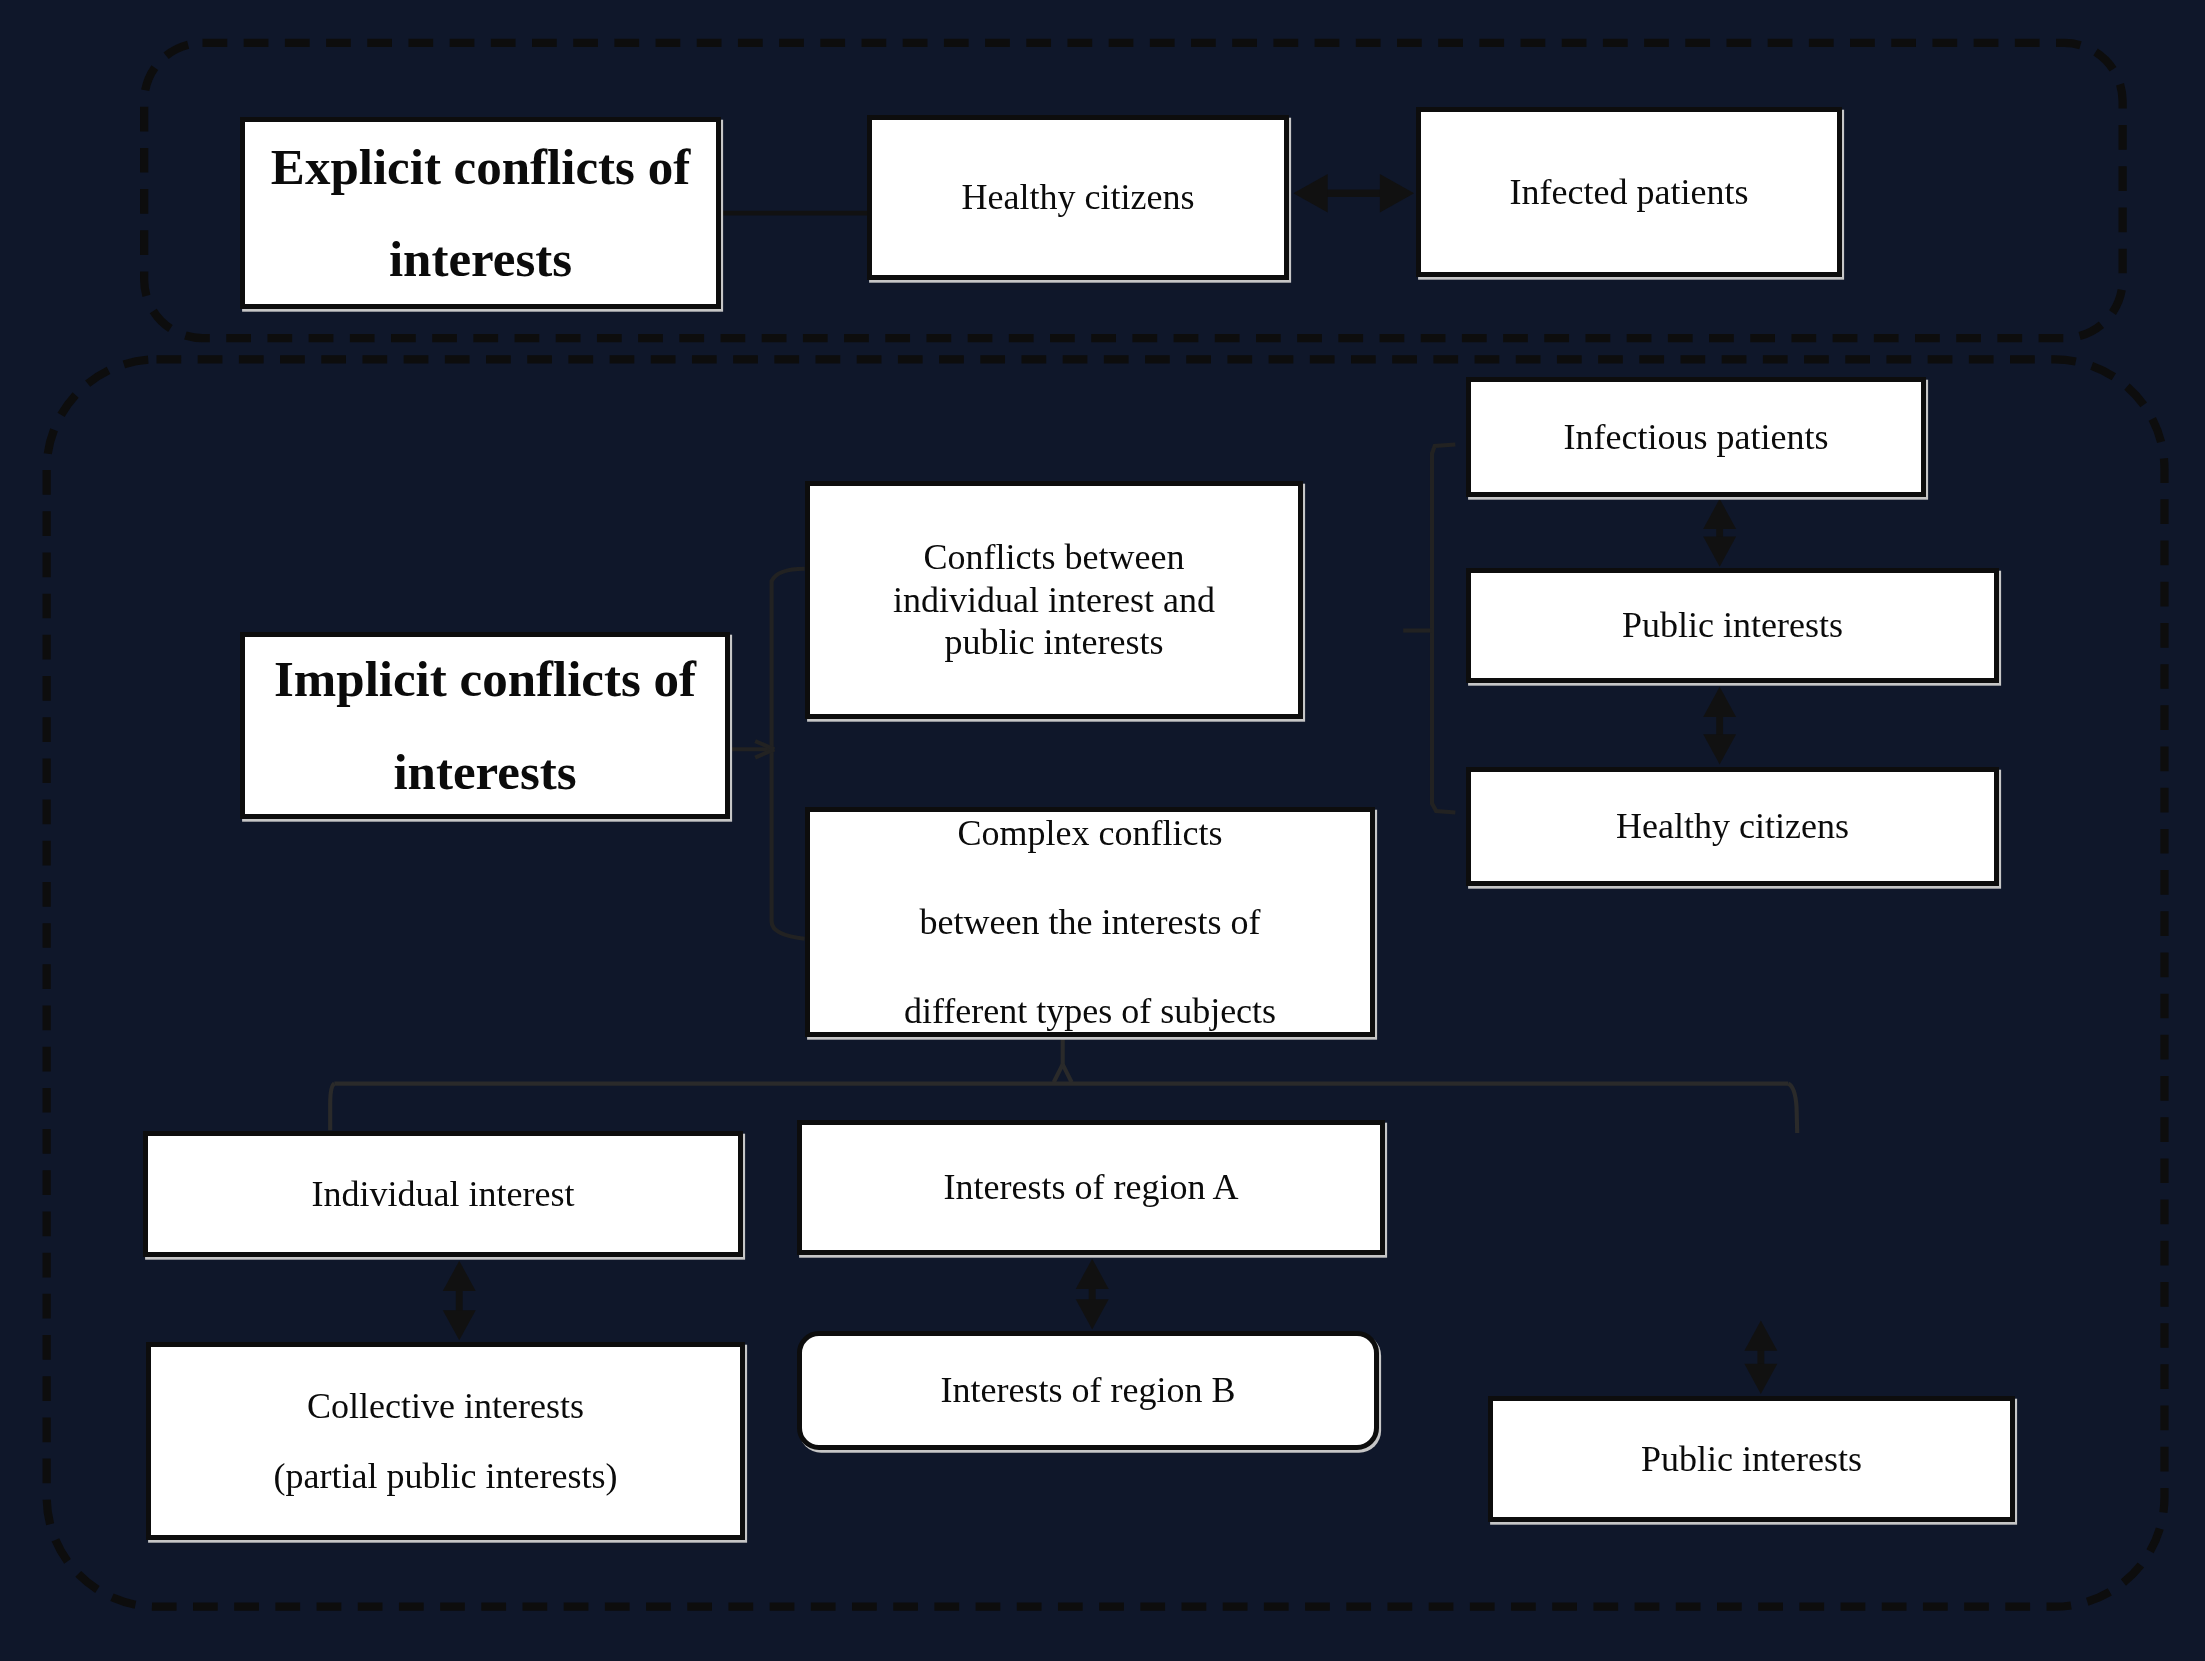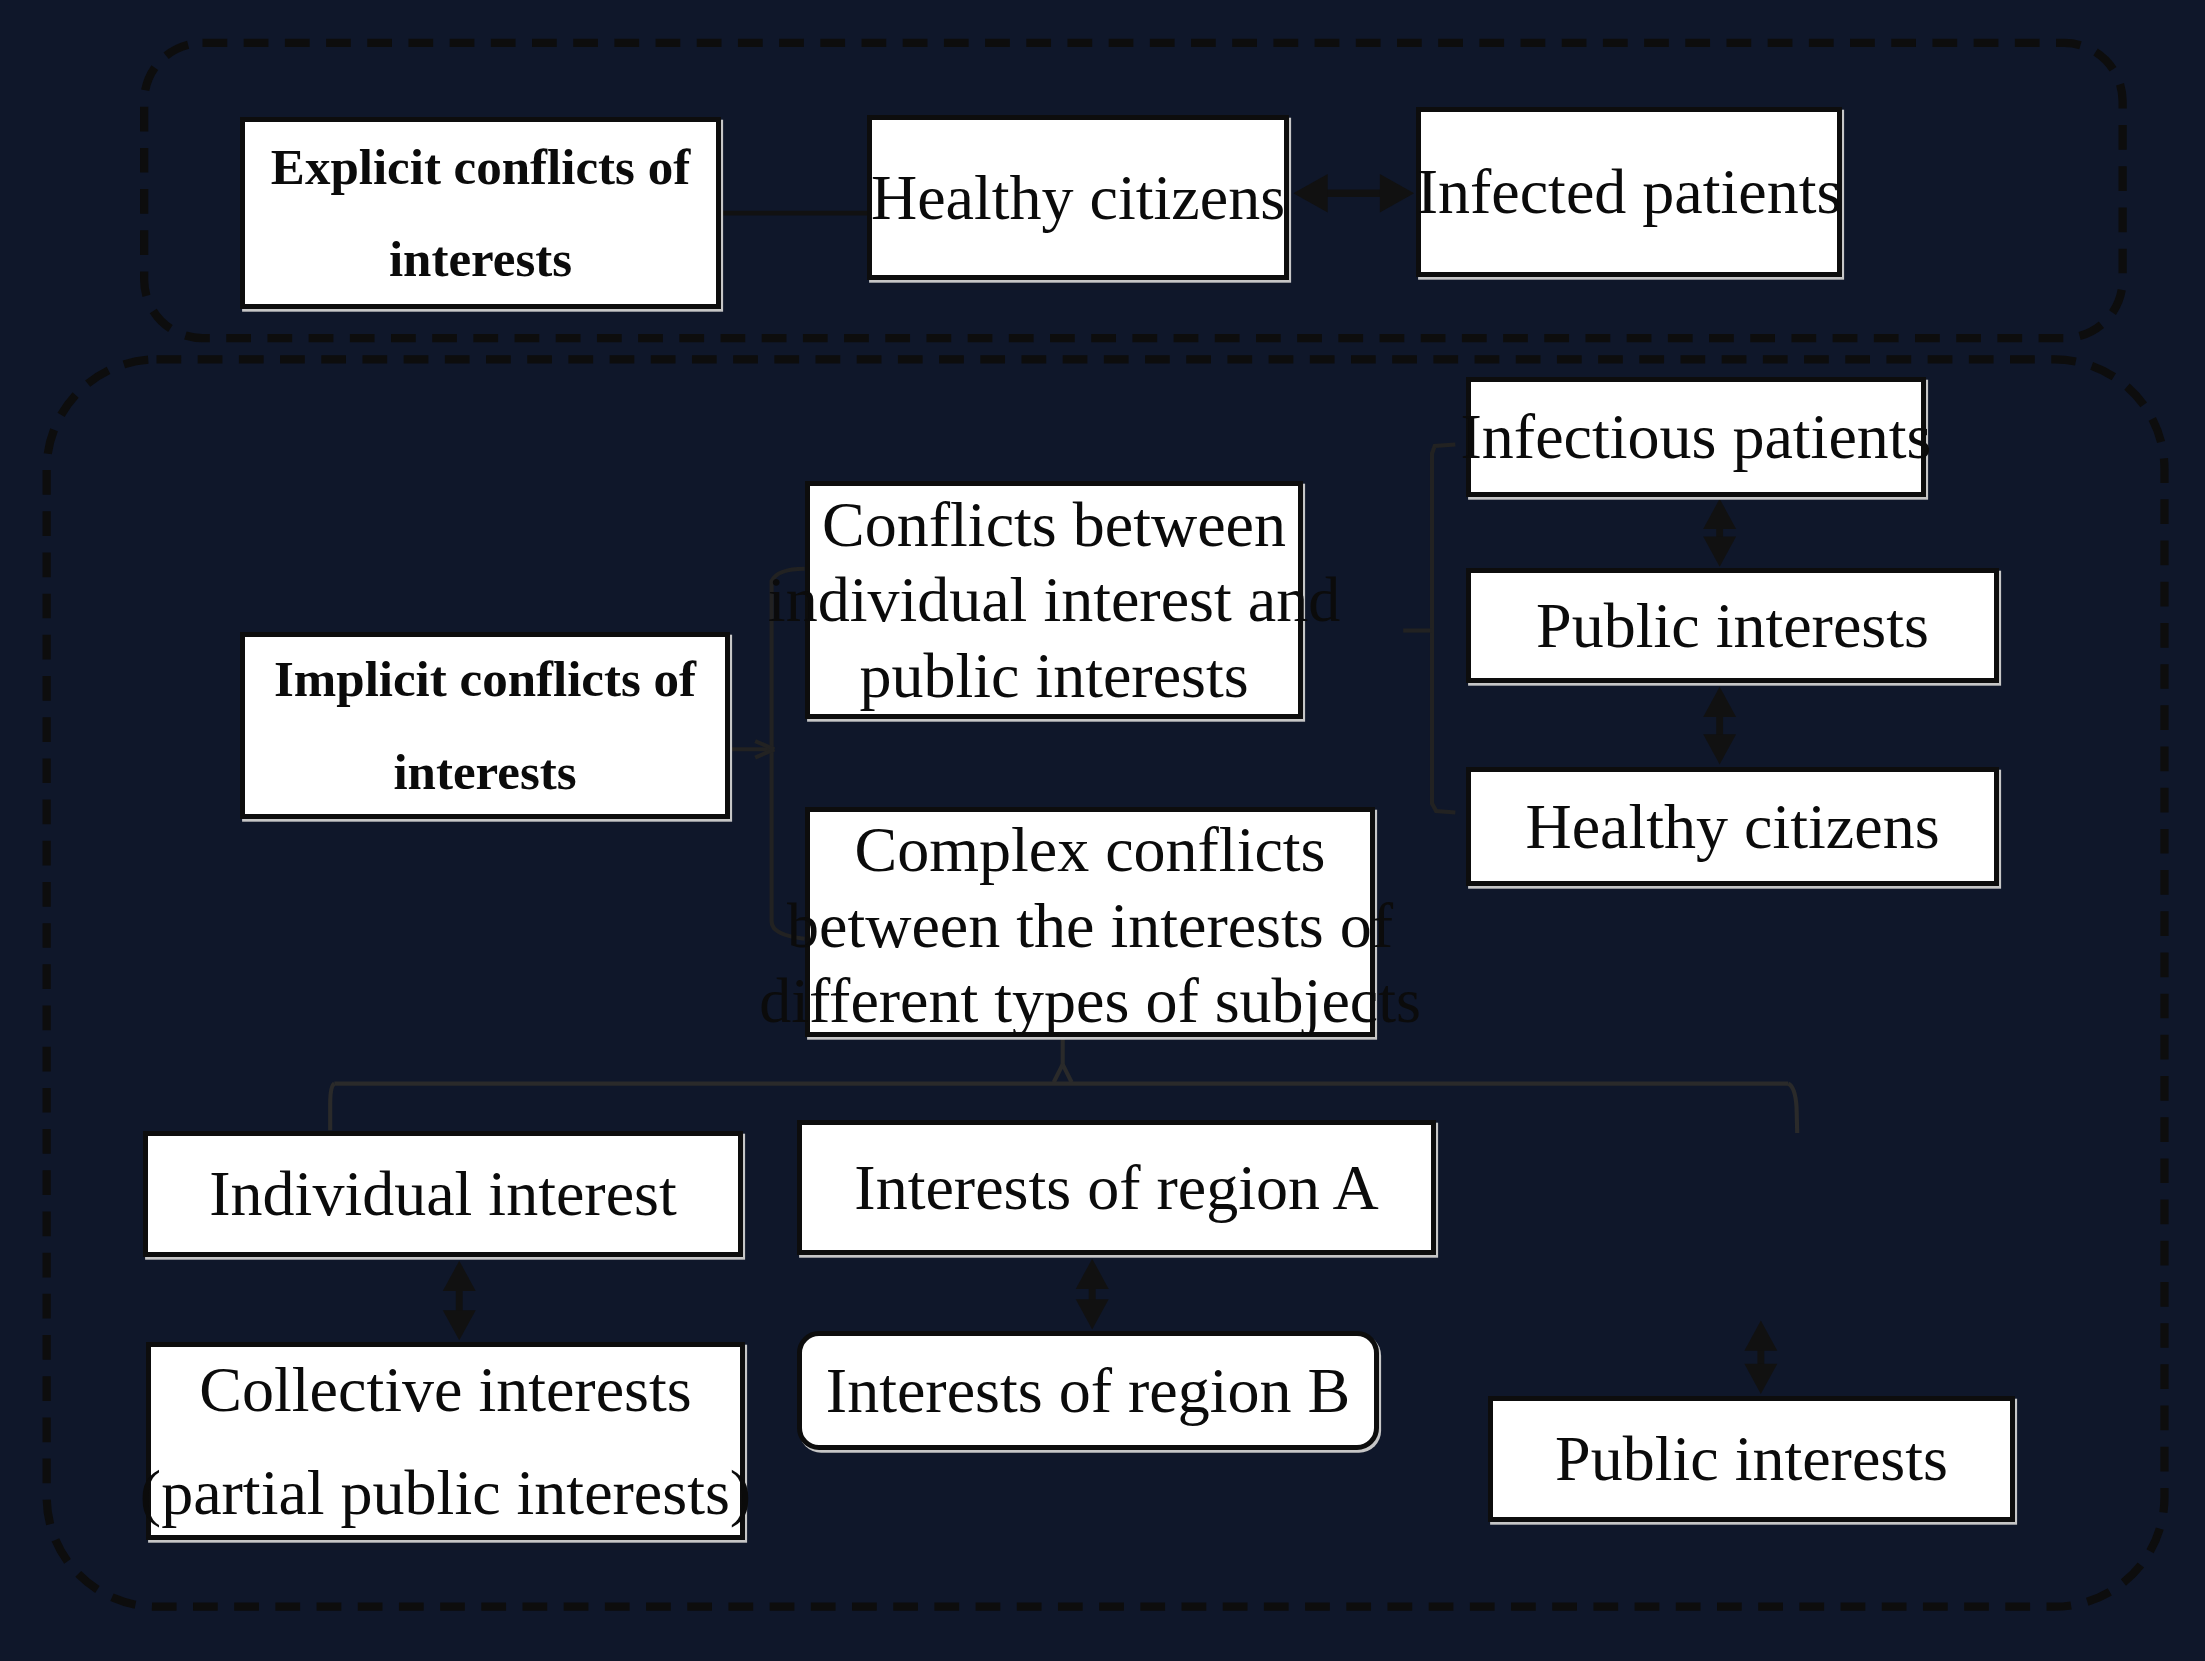--- a/index.html
+++ b/index.html
@@ -15,42 +15,42 @@
   .node{
     position:absolute;
     background:#ffffff;
     border:5.5px solid #0d0d0d;
     box-sizing:border-box;
     display:flex;
     flex-direction:column;
     align-items:center;
     justify-content:center;
     text-align:center;
-    font-size:64px;
+    font-size:36px;
     line-height:1.18;
     box-shadow:2.1px 2.7px 0 #c6c6c6;
   }
   .node .line{white-space:nowrap;}
   .bold{font-weight:bold;font-size:51px;}
   .gap-wide{row-gap:32px;}
   .gap-med{row-gap:27.5px;}
 
   
   #explicit   {left:240px; top:117px;  width:481px; height:192px;}
   #healthy1   {left:867px;top:115px;  width:422px; height:165px;}
   #infected   {left:1416px;top:107px;  width:426px; height:170px;}
   #implicit   {left:240px; top:632px;  width:490px; height:187px;}
   #conflicts  {left:805px;top:481px;  width:498px; height:238px;}
   #complex    {left:805px;top:807px; width:570px; height:230px;justify-content:space-between;}
   #infectious {left:1466px;top:377px;  width:460px; height:120px;}
   #public1    {left:1466px;top:568px;  width:533px; height:115px;}
   #healthy2   {left:1466px;top:767px; width:533px; height:119px;}
   #individual {left:143px; top:1131px; width:600px; height:126px;}
   #collective {left:146px; top:1342px; width:599px; height:198px;}
-  #regionA    {left:797px;top:1120px; width:639px; height:135px;}
+  #regionA    {left:797px;top:1120px; width:588px; height:135px;}
   #regionB    {left:797px;top:1331px; width:582px; height:119px;border-radius:22px;}
   #group      {left:1489px;top:1119px; width:519px; height:198px;}
   #public2    {left:1488px;top:1396px; width:527px; height:126px;}
 </style>
 </head>
 <body>
 
 <div id="canvas">
 
   <svg id="connectors" viewBox="0 0 3212 2420" xmlns="http://www.w3.org/2000/svg">

